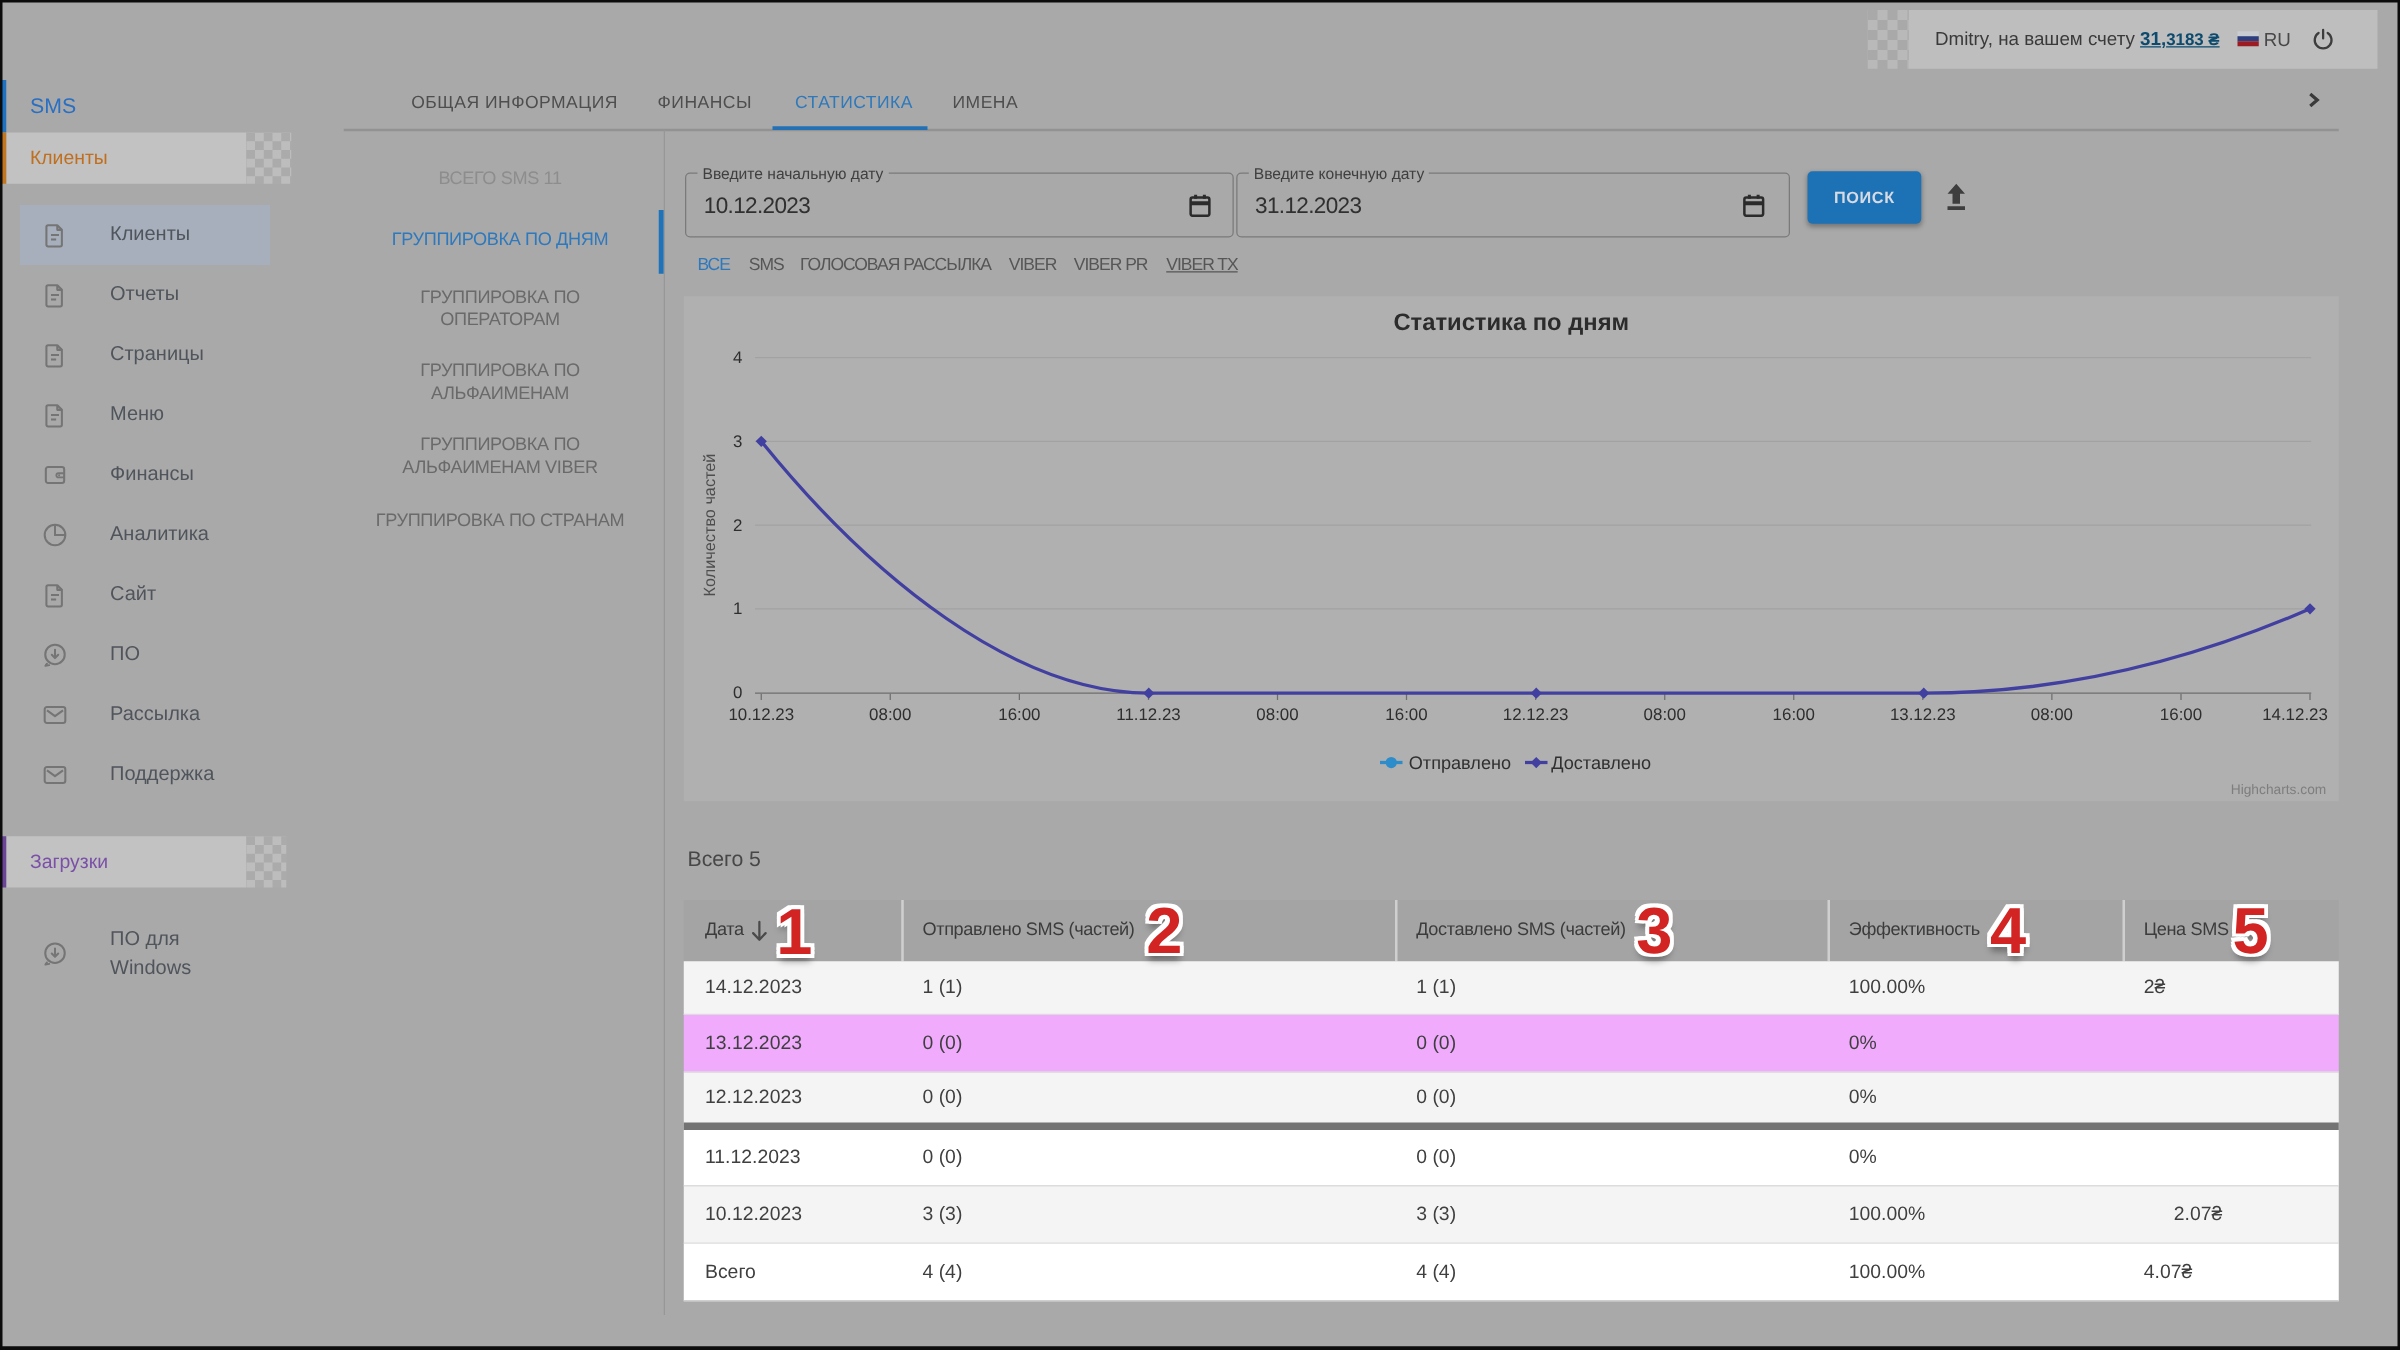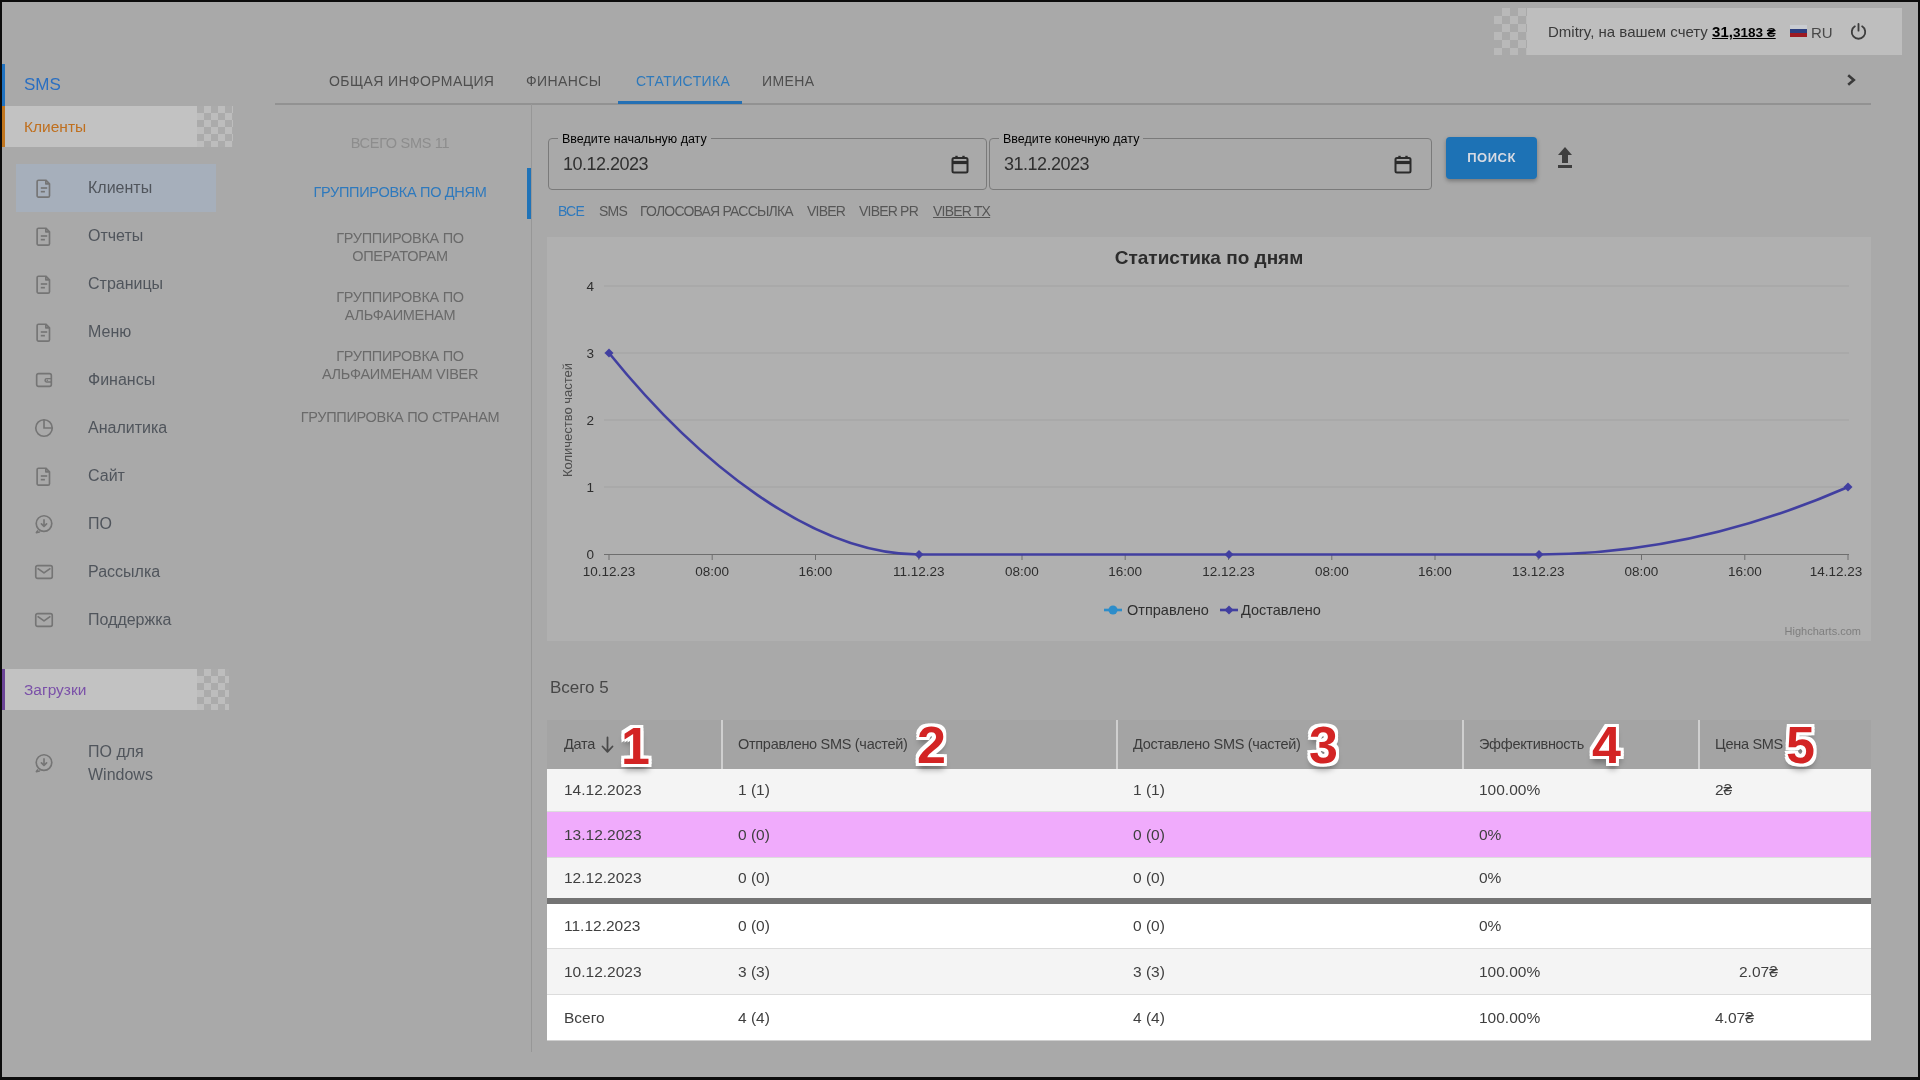--- a/index.html
+++ b/index.html
@@ -11,21 +11,21 @@
 .frame-t{left:0;top:0;width:1920px;height:2px;background:#0c0c0c;z-index:50;}
 .frame-b{left:0;top:1077px;width:1920px;height:3px;background:#0c0c0c;z-index:50;}
 .frame-l{left:0;top:0;width:1.5px;height:1080px;background:#0c0c0c;z-index:50;}
 .frame-r{left:1917.5px;top:0;width:2.5px;height:1080px;background:#0c0c0c;z-index:50;}
 
 .checker{background:repeating-conic-gradient(#bdbdbd 0% 25%,#ababab 0% 50%) 0 0/14px 14px;}
 .checker2{background:repeating-conic-gradient(#b9b9b9 0% 25%,#a9a9a9 0% 50%) 0 0/16px 16px;}
 
 .userbox{left:1527px;top:8px;width:375px;height:47px;background:#bebebe;}
 .userline{left:1548px;top:8px;width:362px;height:47px;line-height:47px;font-size:15px;color:#3a3a3a;white-space:nowrap;}
-.userline a{color:#000000;font-weight:bold;text-decoration:underline;}
+.userline a{color:#0c4a6e;font-weight:bold;text-decoration:underline;}
 .flag{left:1790px;top:25px;width:17px;height:12px;}
 .flag div{height:4px;}
 .ru-label{left:1811px;top:24px;font-size:15px;color:#484848;text-align:right;}
 
 .sec-bar{left:0;width:5px;}
 .sec-strip{left:5px;width:192px;background:#c2c2c2;}
 .sec-label{left:24px;font-size:15.5px;}
 .nav-sel{left:16px;top:164px;width:200px;height:48px;background:#a6afbb;}
 .nav-item{left:88px;width:170px;height:48px;font-size:16px;color:#50555c;display:flex;align-items:center;}
 .nav-icon{left:33px;width:22px;height:22px;}
@@ -35,21 +35,21 @@
 .tab.active{color:#2e79bb;}
 .tab-underline{left:618px;top:101px;width:124px;height:3.4px;background:#2470b4;}
 
 .smenu{left:272px;width:256px;text-align:center;color:#6a6a6a;font-size:14.5px;line-height:18px;letter-spacing:-0.3px;}
 .smenu.blue{color:#2e79bd;}
 .smenu.dim{color:#8d8d8d;}
 .sm-bar{left:527px;top:168px;width:4px;height:51px;background:#1f73b8;}
 .vdiv{left:531px;top:104px;width:1px;height:948px;background:#979797;}
 
 .dfield{top:138px;height:52px;border:1.4px solid #7a7a7a;border-radius:4px;}
-.dlabel{top:131.5px;height:14px;line-height:14px;font-size:12.5px;color:#000000;background:#a9a9a9;padding:0 4px;}
+.dlabel{top:131.5px;height:14px;line-height:14px;font-size:12.5px;color:#404040;background:#a9a9a9;padding:0 4px;}
 .dvalue{top:139px;height:50px;line-height:50px;font-size:18px;letter-spacing:-0.5px;color:#303030;}
 .btn{left:1446px;top:137px;width:91px;height:42px;background:#1d72b5;border-radius:4px;color:#d7dae2;font-size:13px;font-weight:bold;letter-spacing:0.5px;text-align:center;line-height:42px;box-shadow:0 2px 4px rgba(0,0,0,0.3);}
 
 .ftab{top:200px;height:22px;line-height:22px;font-size:14px;color:#565656;letter-spacing:-0.8px;}
 .ftab.active{color:#2e79bd;}
 
 .chartbox{left:547px;top:237px;width:1324px;height:404px;background:#b0b0b0;}
 
 .total{left:550px;top:676px;width:300px;height:24px;line-height:24px;font-size:17px;color:#474747;}
 .thead{left:547px;top:720px;width:1324px;height:49px;background:#a4a4a4;}

